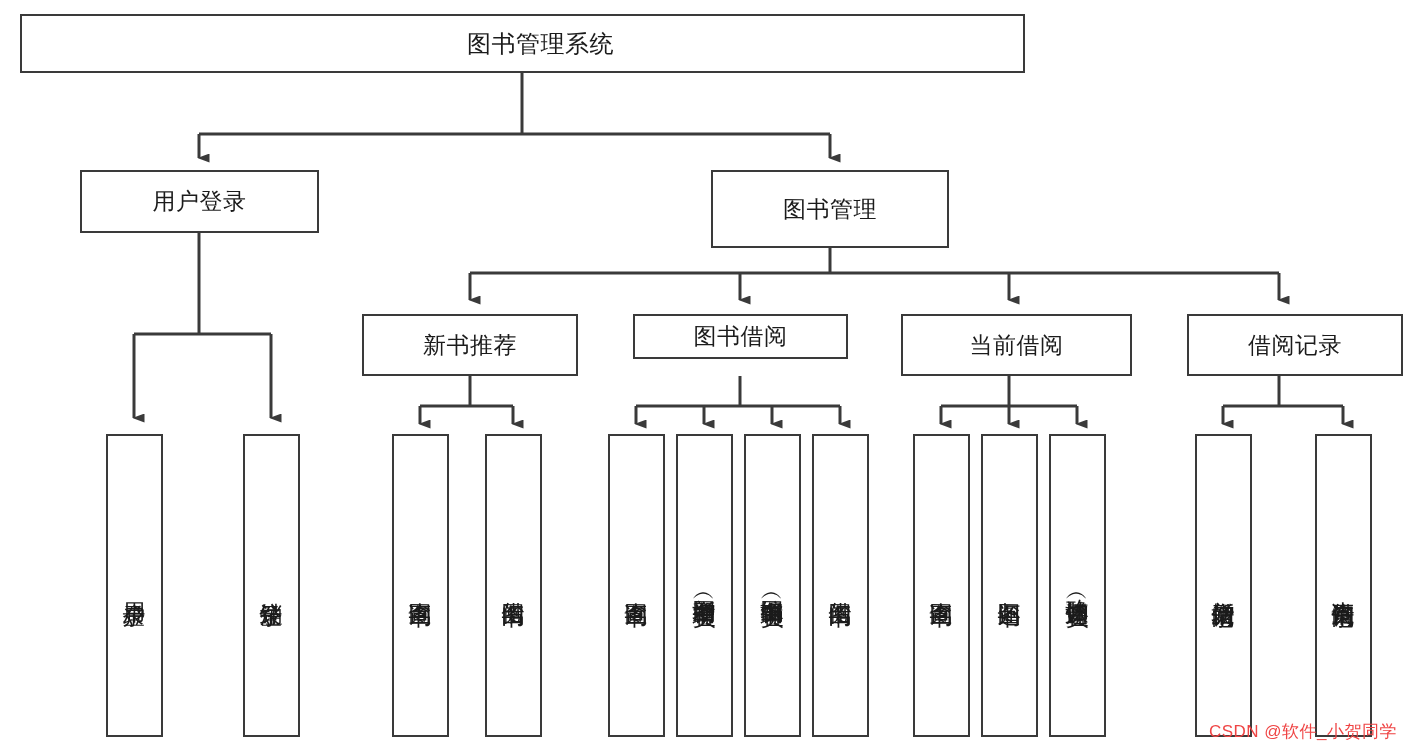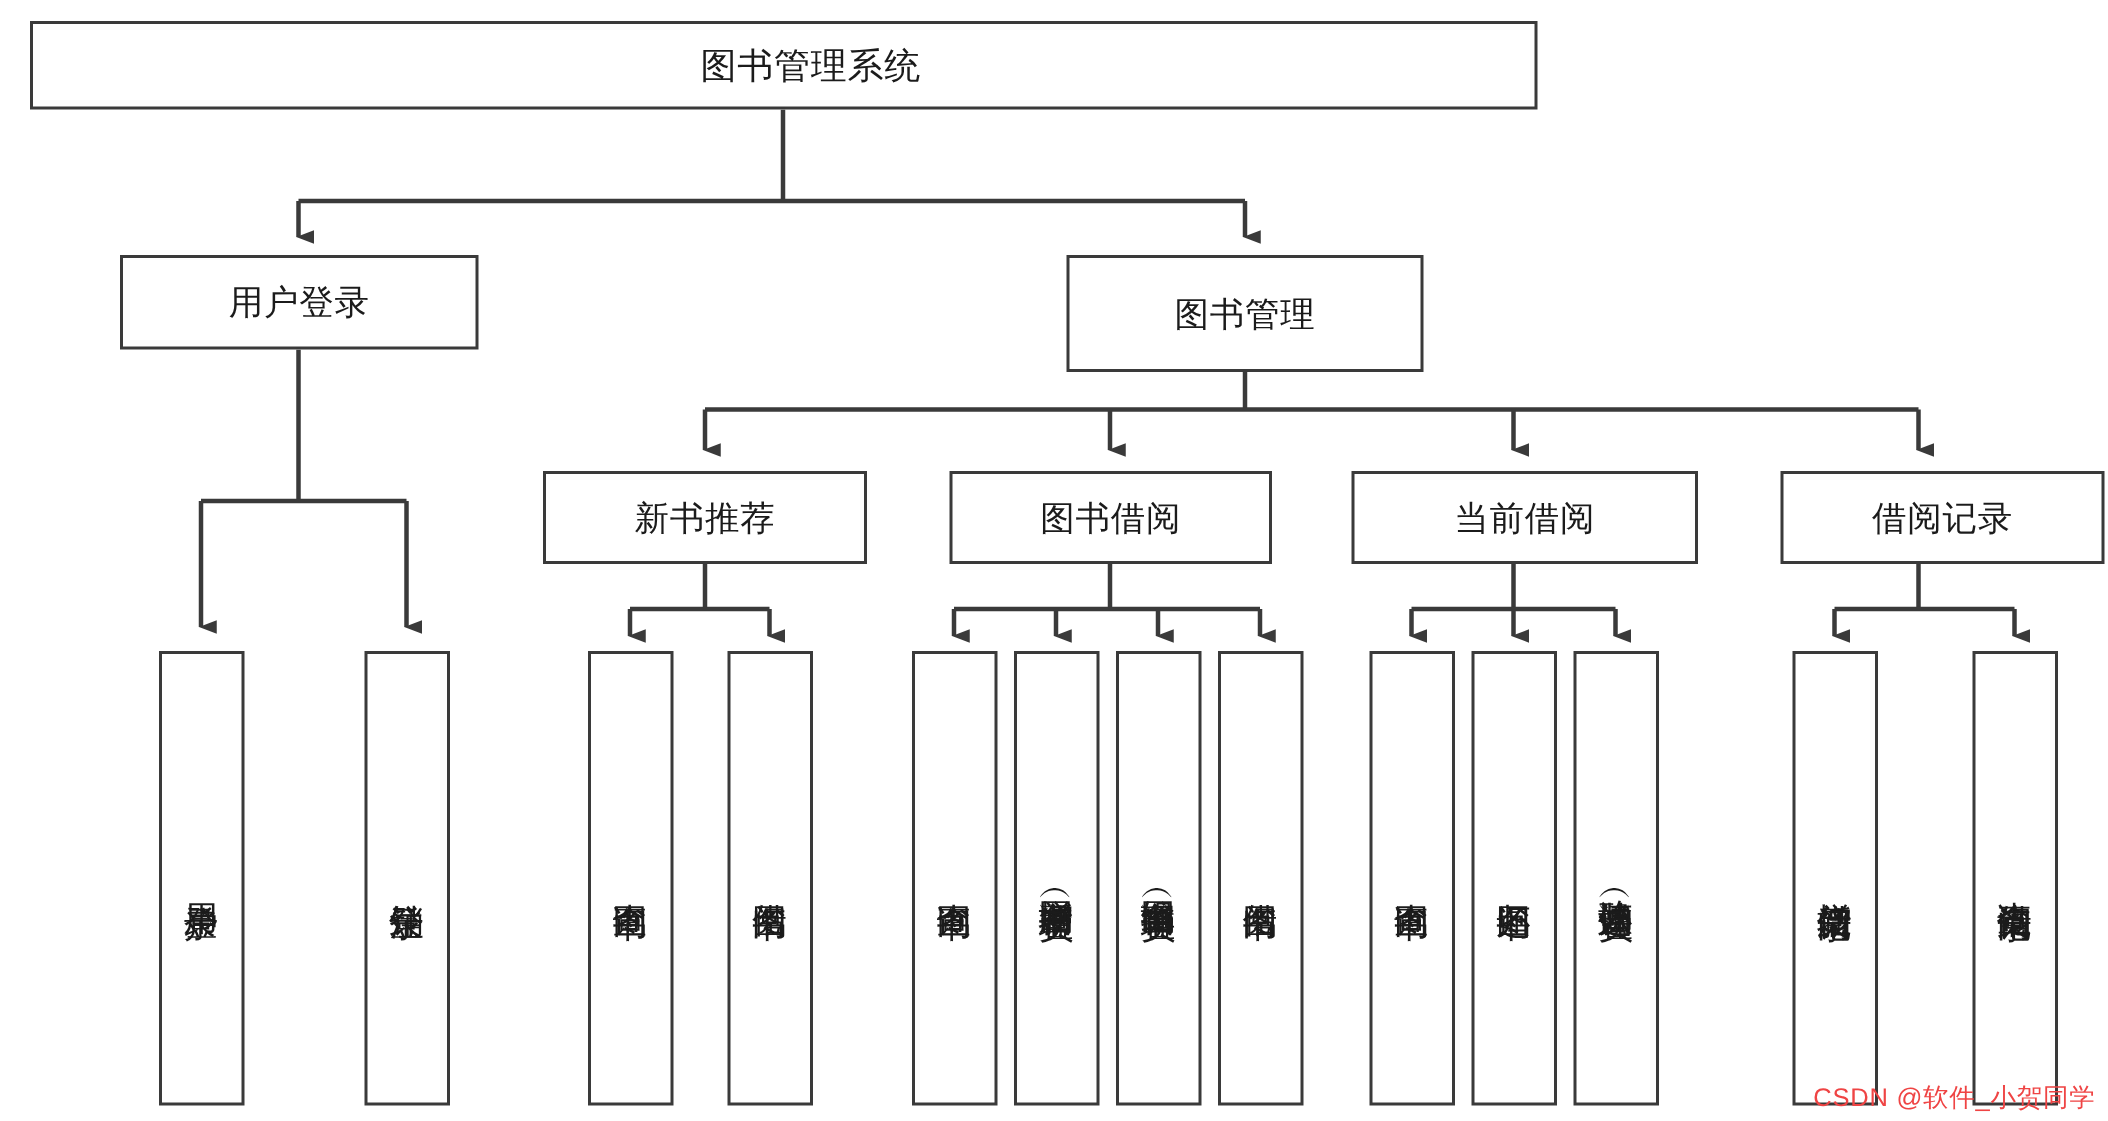--- a/index.html
+++ b/index.html
@@ -128,21 +128,21 @@
   <div class="node horizontal" style="left:80px; top:170px; width:239px; height:63px;">
     <span class="label">用户登录</span>
   </div>
   <div class="node horizontal" style="left:711px; top:170px; width:238px; height:78px;">
     <span class="label">图书管理</span>
   </div>
 
   <div class="node horizontal" style="left:362px; top:314px; width:216px; height:62px;">
     <span class="label">新书推荐</span>
   </div>
-  <div class="node horizontal" style="left:633px; top:314px; width:215px; height:62px;">
+  <div class="node horizontal" style="left:633px; top:314px; width:215px; height:45px;">
     <span class="label">图书借阅</span>
   </div>
   <div class="node horizontal" style="left:901px; top:314px; width:231px; height:62px;">
     <span class="label">当前借阅</span>
   </div>
   <div class="node horizontal" style="left:1171px; top:314px; width:216px; height:62px;margin-left:16px;">
     <span class="label">借阅记录</span>
   </div>
 
   <div class="node vertical" style="left:106px; top:434px; width:57px; height:303px;">

